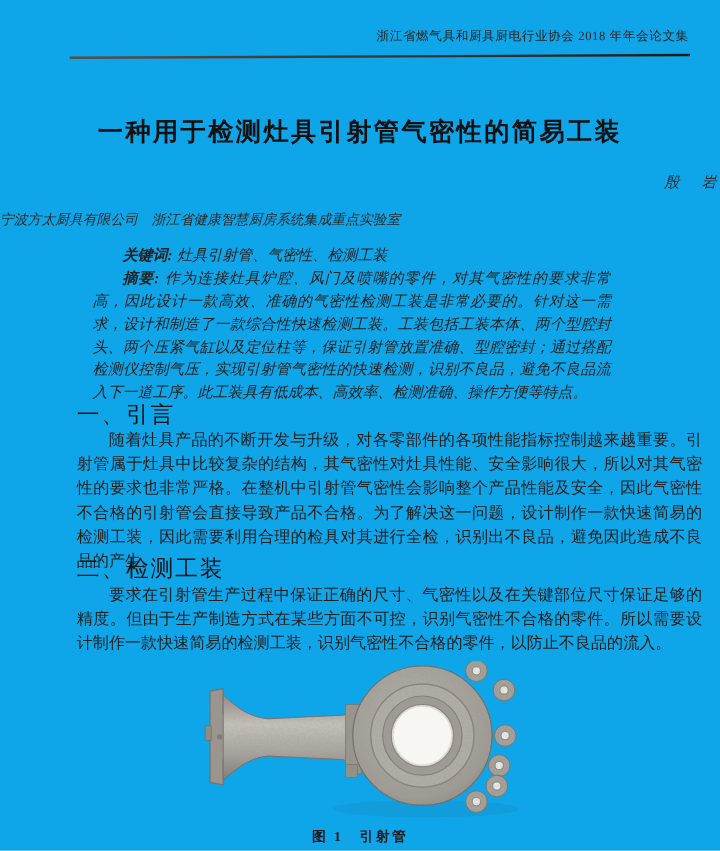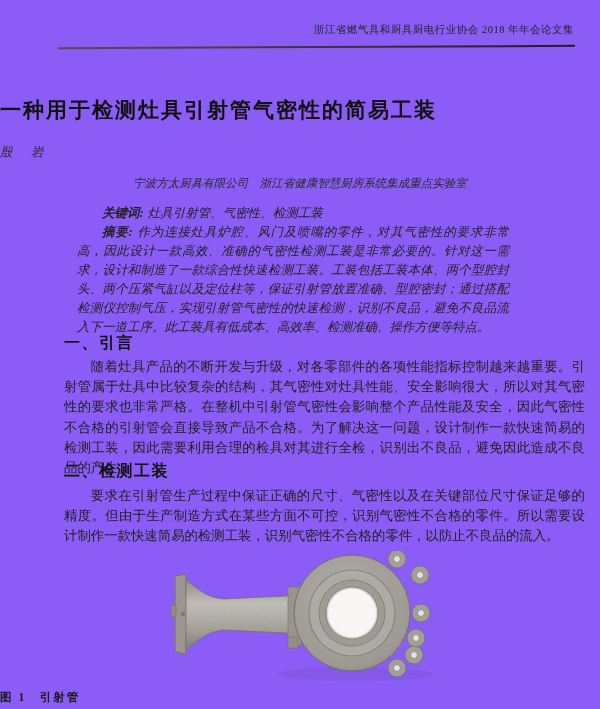--- a/index.html
+++ b/index.html
@@ -1,67 +1,67 @@
 <!DOCTYPE html>
 <html><head>
 <meta charset="utf-8">
 <style>
   html,body{margin:0;padding:0;background:#e8e8e6;}
   .page{
     position:relative;width:600px;height:709px;margin:0 auto;
-    background:#8b5cf6;overflow:hidden;
+    background:#0ea5e9;overflow:hidden;
     font-family:"Liberation Serif","DejaVu Serif",serif;color:#1e1c1a;
   }
   .header-line{
     position:absolute;top:23px;right:26px;
     font-size:10.5px;letter-spacing:.5px;color:#262422;white-space:nowrap;
   }
   .header-rule{
     position:absolute;top:46px;left:58px;width:517px;height:1.7px;
     background:linear-gradient(to right,#55514c,#1f1d1b);
     transform:rotate(-.25deg);
   }
   .paper-title{
-    position:absolute;top:96px;left:0;width:100%;text-align:left;
+    position:absolute;top:96px;left:0;width:100%;text-align:center;
     font-size:21px;font-weight:700;letter-spacing:2px;color:#121110;
   }
   .author-name{
-    position:absolute;top:144px;left:0;width:100%;text-align:left;
+    position:absolute;top:144px;left:0;width:100%;text-align:right;
     font-size:12.5px;font-style:italic;letter-spacing:3px;color:#2a2826;
   }
   .affiliation{
-    position:absolute;top:176px;left:0;width:100%;text-align:center;
+    position:absolute;top:176px;left:0;width:100%;
     font-size:11.5px;font-style:italic;color:#2a2826;
   }
   .abstract-block{
     position:absolute;top:204px;left:77px;width:432px;
     font-size:12.5px;line-height:19px;font-style:italic;
     text-align:justify;color:#242220;
   }
   .abstract-block p{margin:0;text-indent:2em;}
   .lbl{font-weight:700;margin-right:4px;}
   .sec-heading{
     position:absolute;left:64px;
     font-family:"Liberation Sans","DejaVu Sans",sans-serif;
-    font-size:16px;font-weight:700;letter-spacing:1.5px;color:#141312;
+    font-size:19px;font-weight:400;letter-spacing:1.5px;color:#141312;
     white-space:nowrap;
   }
   .sec-heading.h1{top:333px;}
   .sec-heading.h2{top:461px;}
   .body-para{
     position:absolute;left:64px;width:521px;margin:0;
     font-size:13.4px;line-height:20.2px;text-align:justify;text-indent:2em;
     color:#232120;
   }
   .body-para.p1{top:357px;}
   .body-para.p2{top:486px;}
   .figure-wrap{position:absolute;top:551px;left:170px;width:262px;height:135px;}
   .figure-wrap svg{display:block;width:262px;height:135px;}
   .figure-caption{
-    position:absolute;top:690px;left:0;width:100%;
+    position:absolute;top:690px;left:0;width:100%;text-align:center;
     font-size:11.5px;font-weight:700;letter-spacing:2px;color:#1c1a18;
   }
 </style>
 </head>
 <body>
 
 <div class="page">
 
   <div class="header-line">浙江省燃气具和厨具厨电行业协会 2018 年年会论文集</div>
   <div class="header-rule"></div>

